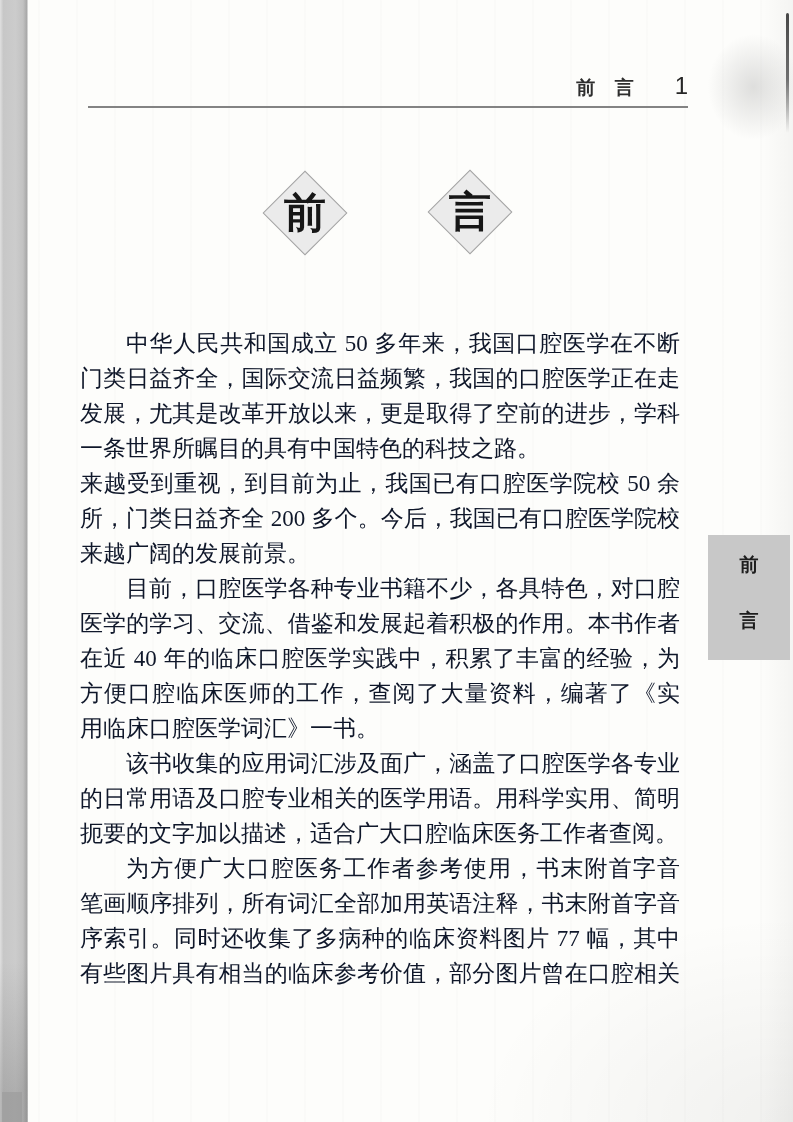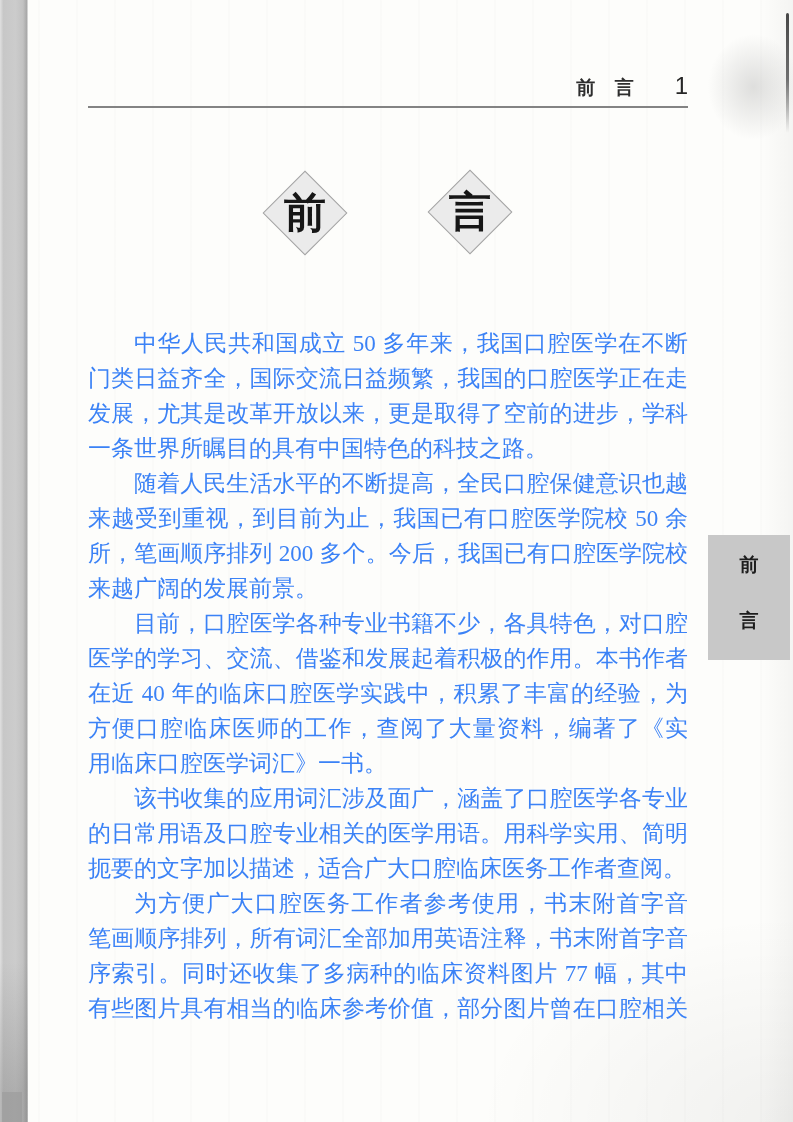--- a/index.html
+++ b/index.html
@@ -100,22 +100,22 @@
   .badge-1 { left: 275px; top: 183px; }
   .badge-2 { left: 440px; top: 182px; }
   .badge-char {
     transform: rotate(-45deg);
     font-size: 42px; font-weight: 900; color: #161616;
     line-height: 1;
   }
 
   
   .body-text {
-    position: absolute; left: 88px; top: 326px; width: 600px;
-    font-size: 23px; color: #3b82f6;
+    position: absolute; left: 80px; top: 326px; width: 600px;
+    font-size: 23px; color: #0f172a;
   }
   .body-text .line {
     height: 35px; line-height: 35px;
     text-align: justify;
     overflow: hidden;
   }
   .body-text .line.just { text-align-last: justify; }
   .body-text .line.indent { text-indent: 2em; }
   .body-text .num {
     font-family: "Liberation Serif", serif;
@@ -159,23 +159,22 @@
   </div>
   <div class="badge badge-2">
     <span class="badge-char">言</span>
   </div>
 
   <div class="body-text" id="body-lines">
       <div class="line indent just"><span>中华人民共和国成立 </span><span class="num">50</span><span> 多年来，我国口腔医学在不断</span></div>
       <div class="line just"><span>门类日益齐全，国际交流日益频繁，我国的口腔医学正在走</span></div>
       <div class="line just"><span>发展，尤其是改革开放以来，更是取得了空前的进步，学科</span></div>
       <div class="line"><span>一条世界所瞩目的具有中国特色的科技之路。</span></div>
-      <div class="line indent just"><span>随着人民生活水平的不断提高，全民口腔保健意识也越</span></div>
       <div class="line just"><span>来越受到重视，到目前为止，我国已有口腔医学院校 </span><span class="num">50</span><span> 余</span></div>
-      <div class="line just"><span>所，笔画顺序排列 </span><span class="num">200</span><span> 多个。今后，我国已有口腔医学院校</span></div>
+      <div class="line just"><span>所，门类日益齐全 </span><span class="num">200</span><span> 多个。今后，我国已有口腔医学院校</span></div>
       <div class="line"><span>来越广阔的发展前景。</span></div>
       <div class="line indent just"><span>目前，口腔医学各种专业书籍不少，各具特色，对口腔</span></div>
       <div class="line just"><span>医学的学习、交流、借鉴和发展起着积极的作用。本书作者</span></div>
       <div class="line just"><span>在近 </span><span class="num">40</span><span> 年的临床口腔医学实践中，积累了丰富的经验，为</span></div>
       <div class="line just"><span>方便口腔临床医师的工作，查阅了大量资料，编著了《实</span></div>
       <div class="line"><span>用临床口腔医学词汇》一书。</span></div>
       <div class="line indent just"><span>该书收集的应用词汇涉及面广，涵盖了口腔医学各专业</span></div>
       <div class="line just"><span>的日常用语及口腔专业相关的医学用语。用科学实用、简明</span></div>
       <div class="line"><span>扼要的文字加以描述，适合广大口腔临床医务工作者查阅。</span></div>
       <div class="line indent just"><span>为方便广大口腔医务工作者参考使用，书末附首字音</span></div>

